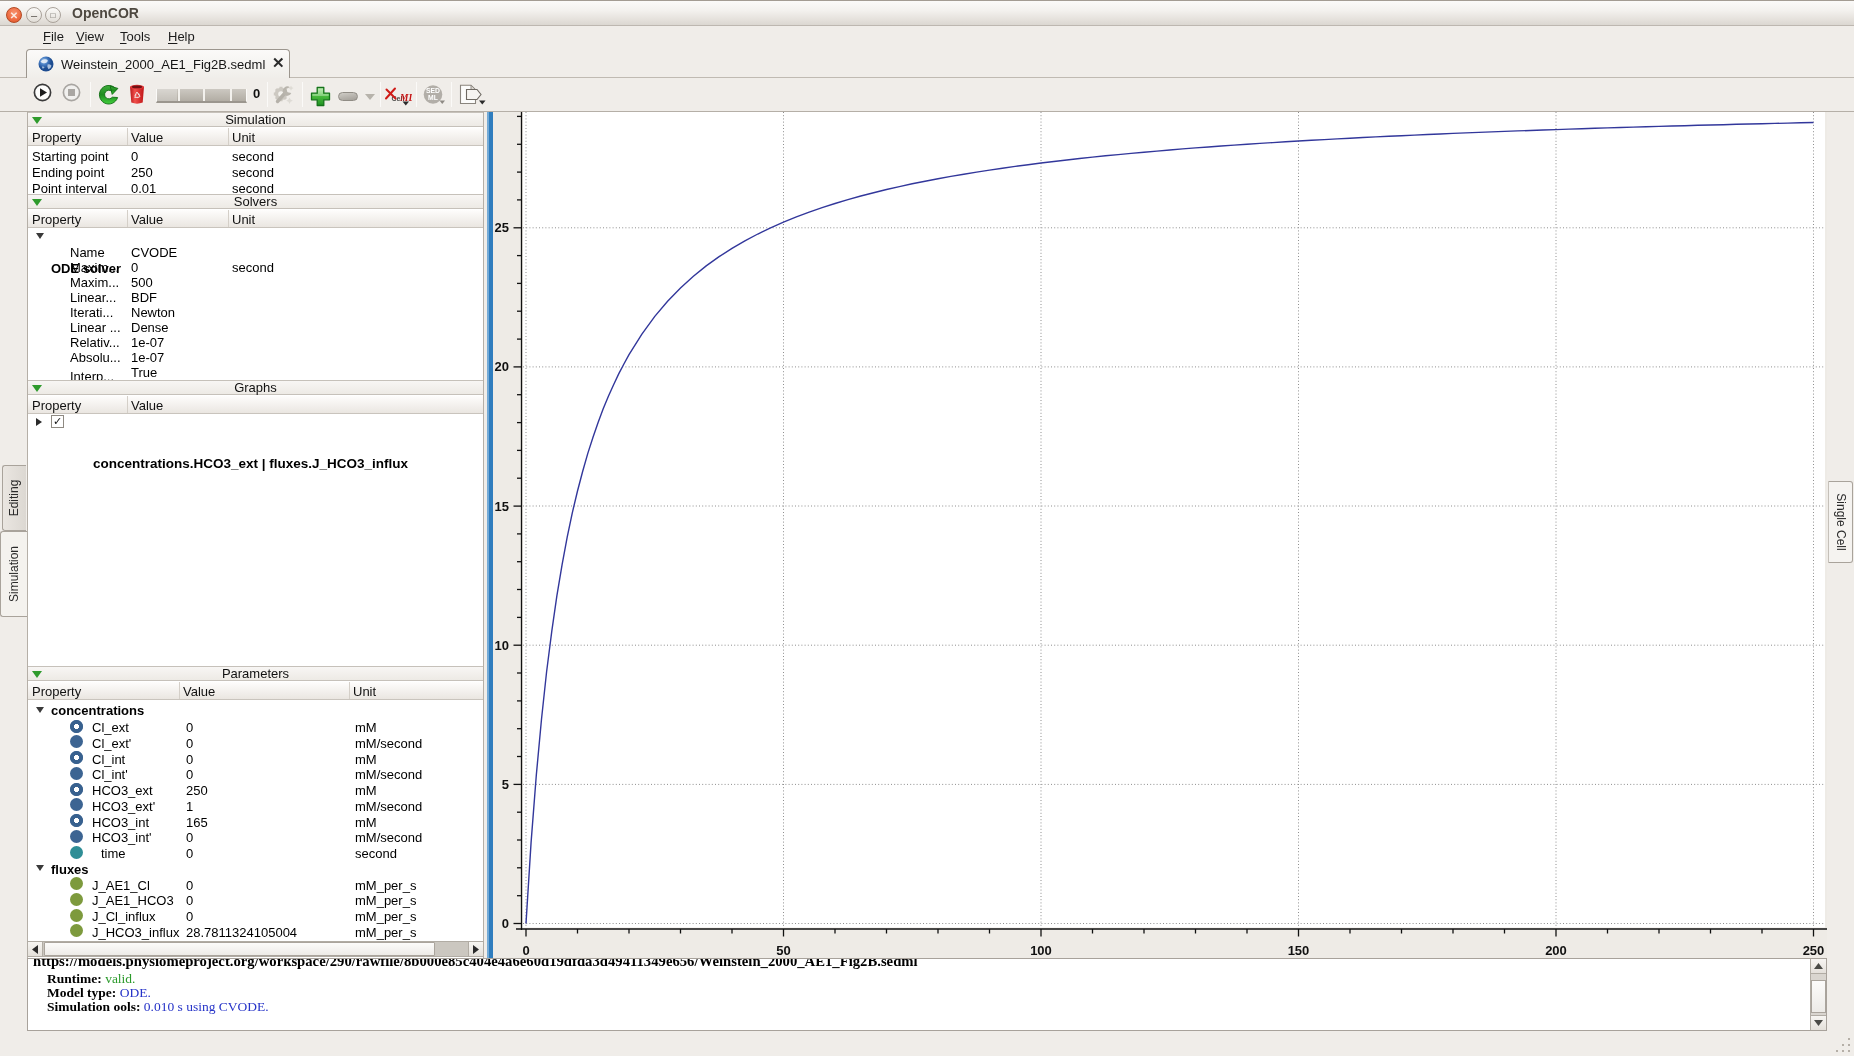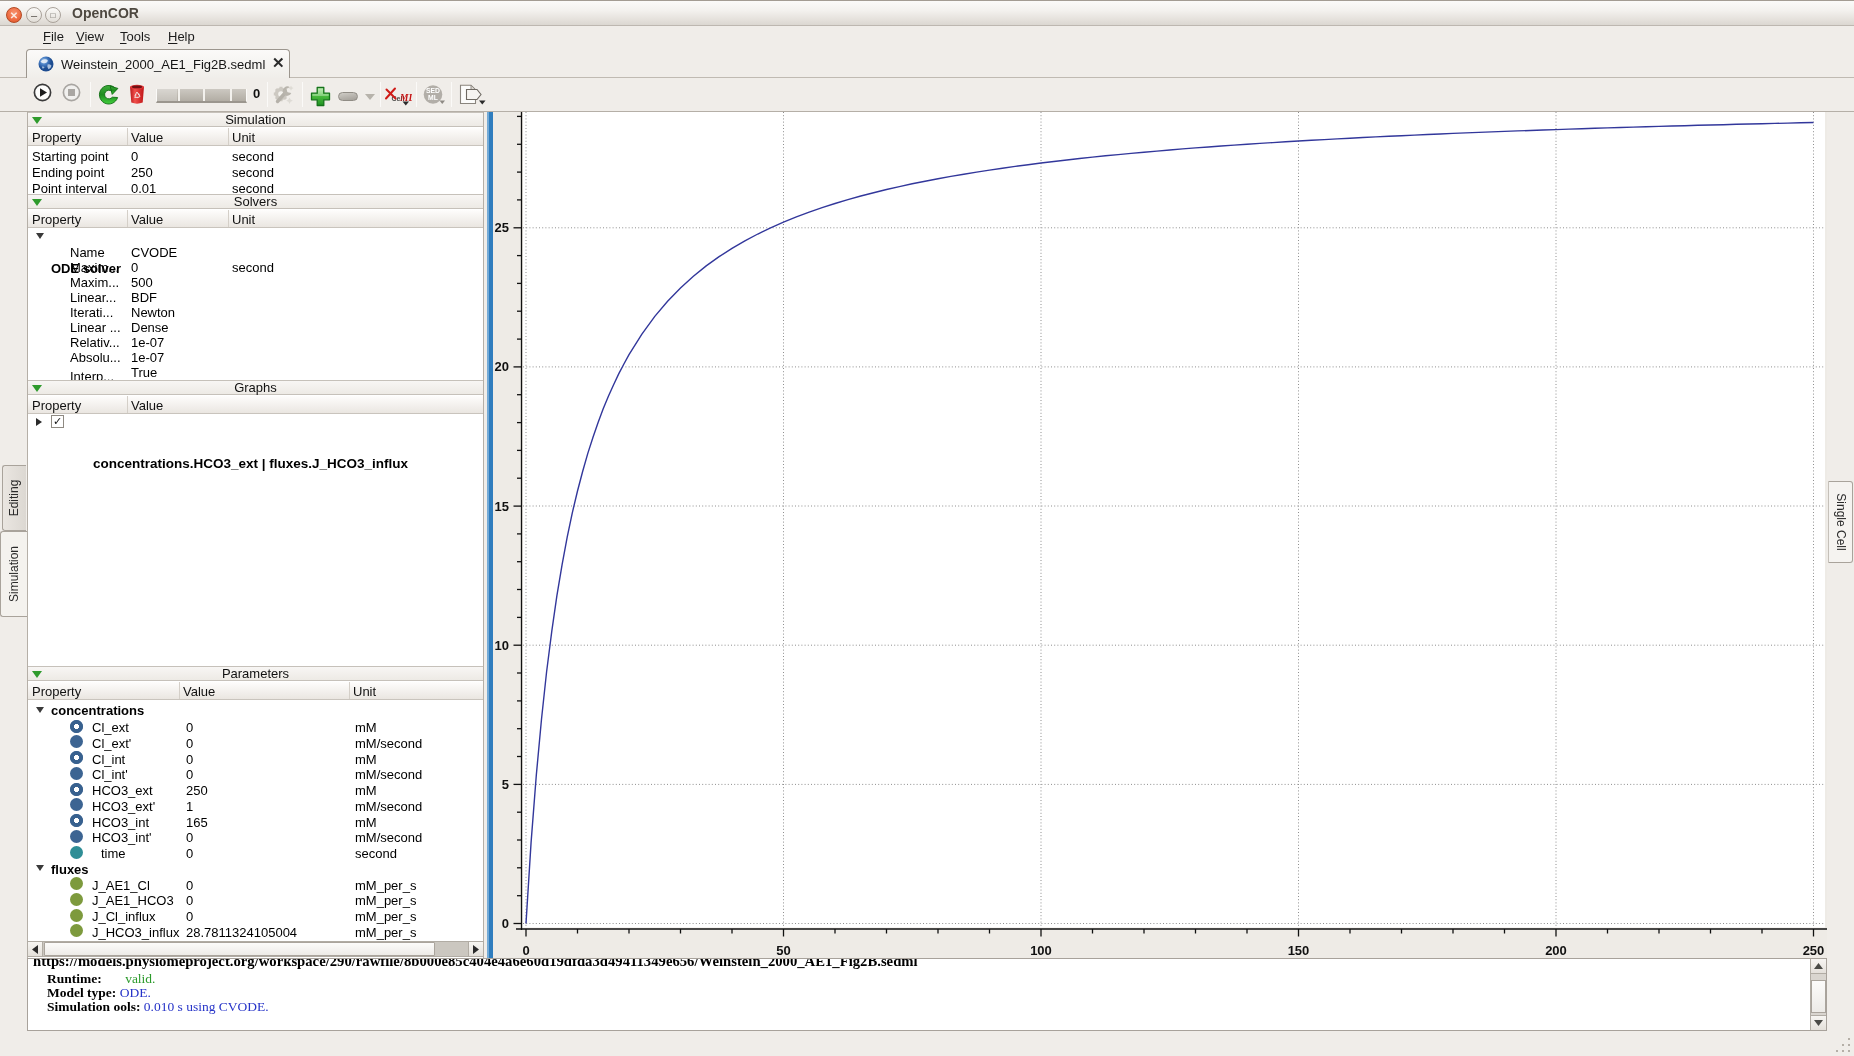--- a/index.html
+++ b/index.html
@@ -59,21 +59,21 @@
 .sbtn { position:absolute; background:linear-gradient(#f7f5f2,#e4e0da); display:flex; align-items:center; justify-content:center; }
 .sbtn svg{display:block;}
 .hthumb { position:absolute; left:16px; top:0px; width:391px; height:14px; background:linear-gradient(#fcfbfa,#edebe7); border:1px solid #aaa49c; border-radius:1px; }
 
 .splitter { left:486.5px; top:112px; width:6.5px; height:846px; background:linear-gradient(90deg,#74aad6 0 2px,#2f7dbe 2px 6px,#2a6ea8 6px); }
 
 .chart { left:493px; top:112px; width:1334px; height:846px; background:#eeebe6; }
 
 .statusbox { left:27px; top:958px; width:1800px; height:73px; background:#fff; border:1px solid #a8a29b; overflow:hidden; }
 .statusbox div { position:absolute; font-size:13.5px; white-space:nowrap; color:#000;font-family:Liberation Serif, serif; }
-.green { color:#2b9a2b;margin-left:20px; } .blue { color:#2633c8;text-align:right; }
+.green { color:#2b9a2b; } .blue { color:#2633c8;text-align:right; }
 .vscroll { position:absolute; right:0px; top:0px; width:16px; height:71px; background:#d9d5cf; border-left:1px solid #b1aca4; }
 .grip { left:1834px; top:1036px; width:20px; height:20px; }
 .grip i { position:absolute; width:2px; height:2px; background:#b5afa7; }
 </style></head>
 <body>
 <div class="abs titlebar">
 <div class="wbtn close">
       <span style="font-size:10px;">✕</span>
     </div>
 <div class="wbtn mm" style="left:26px;">

